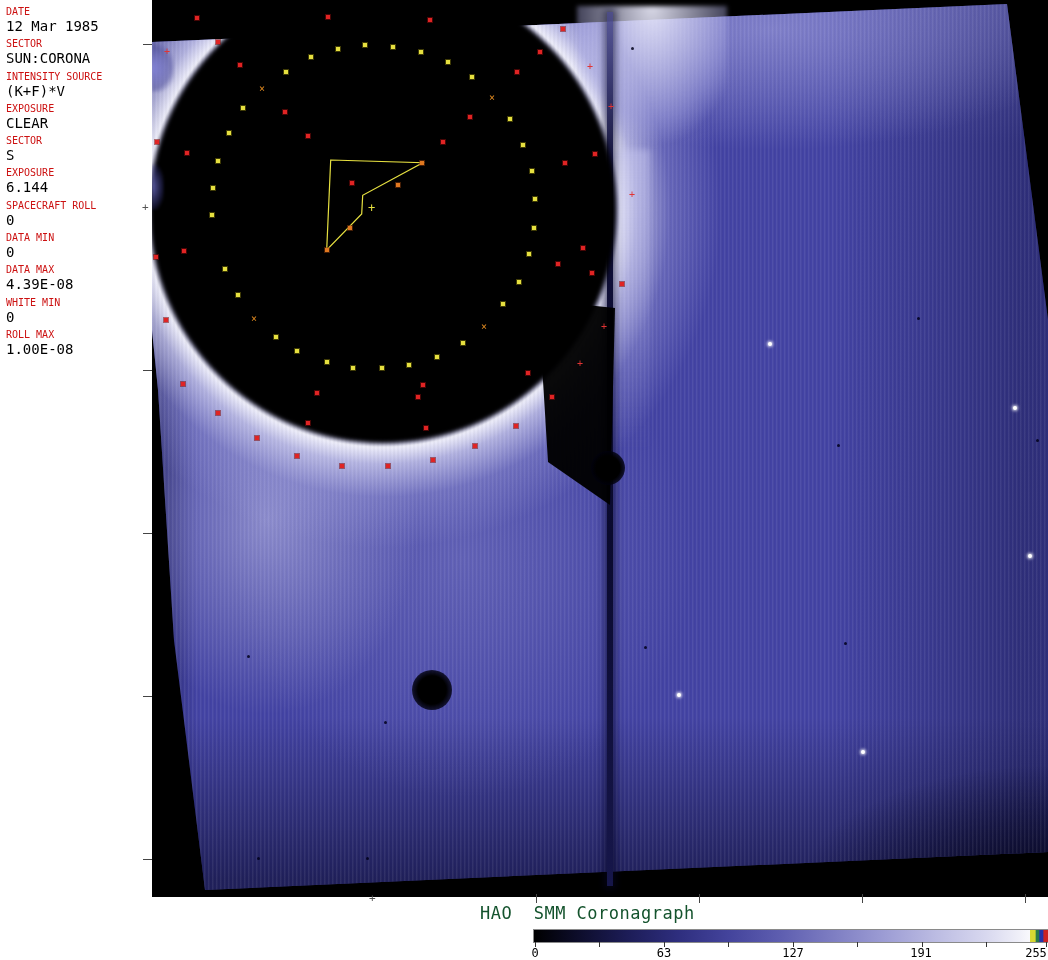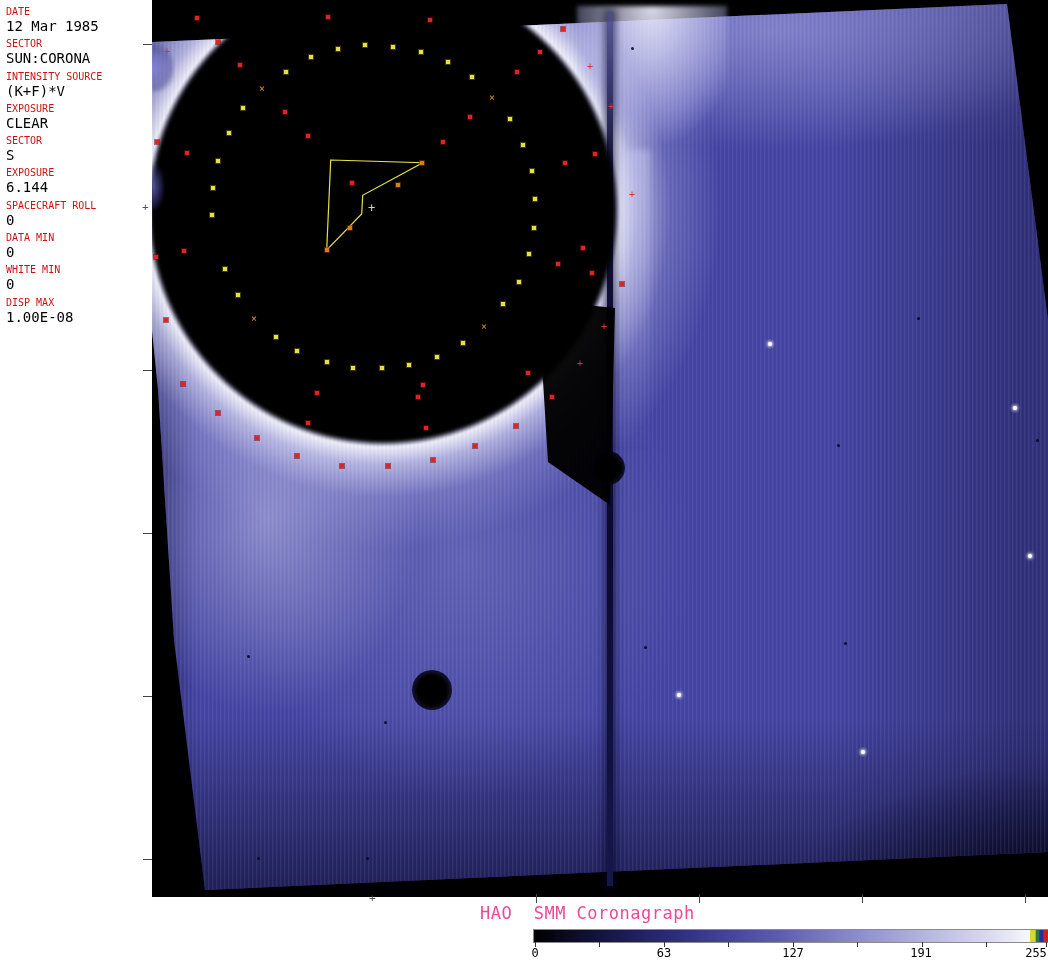--- a/index.html
+++ b/index.html
@@ -60,21 +60,21 @@
   .m-center{color:#e6e040;font-size:12px;line-height:12px;font-family:"DejaVu Sans Mono",monospace;}
   .m-star{width:4px;height:4px;border-radius:50%;background:#ffffff;box-shadow:0 0 3px 1px rgba(255,255,255,0.8);}
   .m-dark{width:3px;height:3px;border-radius:50%;background:#00001a;opacity:0.85;}
   .m-blob{border-radius:50%;background:radial-gradient(circle, #000 50%, rgba(0,0,15,0.75) 72%, rgba(0,0,15,0) 100%);}
   
   .tick-left{position:absolute;width:9px;height:1px;background:#444;}
   .tick-bottom{position:absolute;width:1px;height:9px;background:#444;}
   .tick-cross{position:absolute;color:#555;font-size:11px;line-height:11px;font-family:"DejaVu Sans Mono",monospace;}
   
   #footer{position:absolute;left:0;top:897px;width:1048px;height:63px;background:#ffffff;z-index:3;}
-  #title{position:absolute;left:480px;top:903px;font-size:17px;letter-spacing:0.5px;color:#ec4899;z-index:4;white-space:pre;}
+  #title{position:absolute;left:480px;top:903px;font-size:17px;letter-spacing:0.5px;color:#14532d;z-index:4;white-space:pre;}
   #colorbar{position:absolute;left:533px;top:929px;width:514px;height:12px;z-index:4;
     border:1px solid #8a8a8a;
     background:linear-gradient(90deg,
       #000000 0%, #0c0c28 8%, #1c1c56 18%, #2e2e7e 28%, #44449c 38%, #5e5eb0 48%,
       #7d7dc2 58%, #9c9cd4 68%, #bbbbe2 78%, #d8d8ef 88%, #eeeef8 94%, #f8f8fc 96.4%,
       #d8d832 96.6%, #d8d832 97.5%, #2a7a4a 97.7%, #2a7a4a 98.2%, #2233aa 98.4%, #2233aa 99.0%,
       #cc2222 99.2%, #cc2222 100%);}
   .cbar-tick{position:absolute;width:1px;height:5px;background:#333;top:942px;z-index:4;}
   .cbar-label{position:absolute;top:946px;width:60px;margin-left:-30px;text-align:center;
     font-size:12px;color:#000;z-index:4;}
@@ -110,25 +110,29 @@
       </div>
       <div class="field">
         <span class="flabel">SPACECRAFT ROLL</span>
         <span class="fvalue">0</span>
       </div>
       <div class="field">
         <span class="flabel">DATA MIN</span>
         <span class="fvalue">0</span>
       </div>
       <div class="field">
+        <span class="flabel">DATA MAX</span>
+        <span class="fvalue">4.39E-08</span>
+      </div>
+      <div class="field">
         <span class="flabel">WHITE MIN</span>
         <span class="fvalue">0</span>
       </div>
       <div class="field">
-        <span class="flabel">DISP MAX</span>
+        <span class="flabel">ROLL MAX</span>
         <span class="fvalue">1.00E-08</span>
       </div>
     </div>
 </div>
 
 <div id="canvas">
   <div class="quad"></div>
   <div class="pylon-bright"></div>
   <div class="pylon-bright2"></div>
   <div class="pylon"></div>

